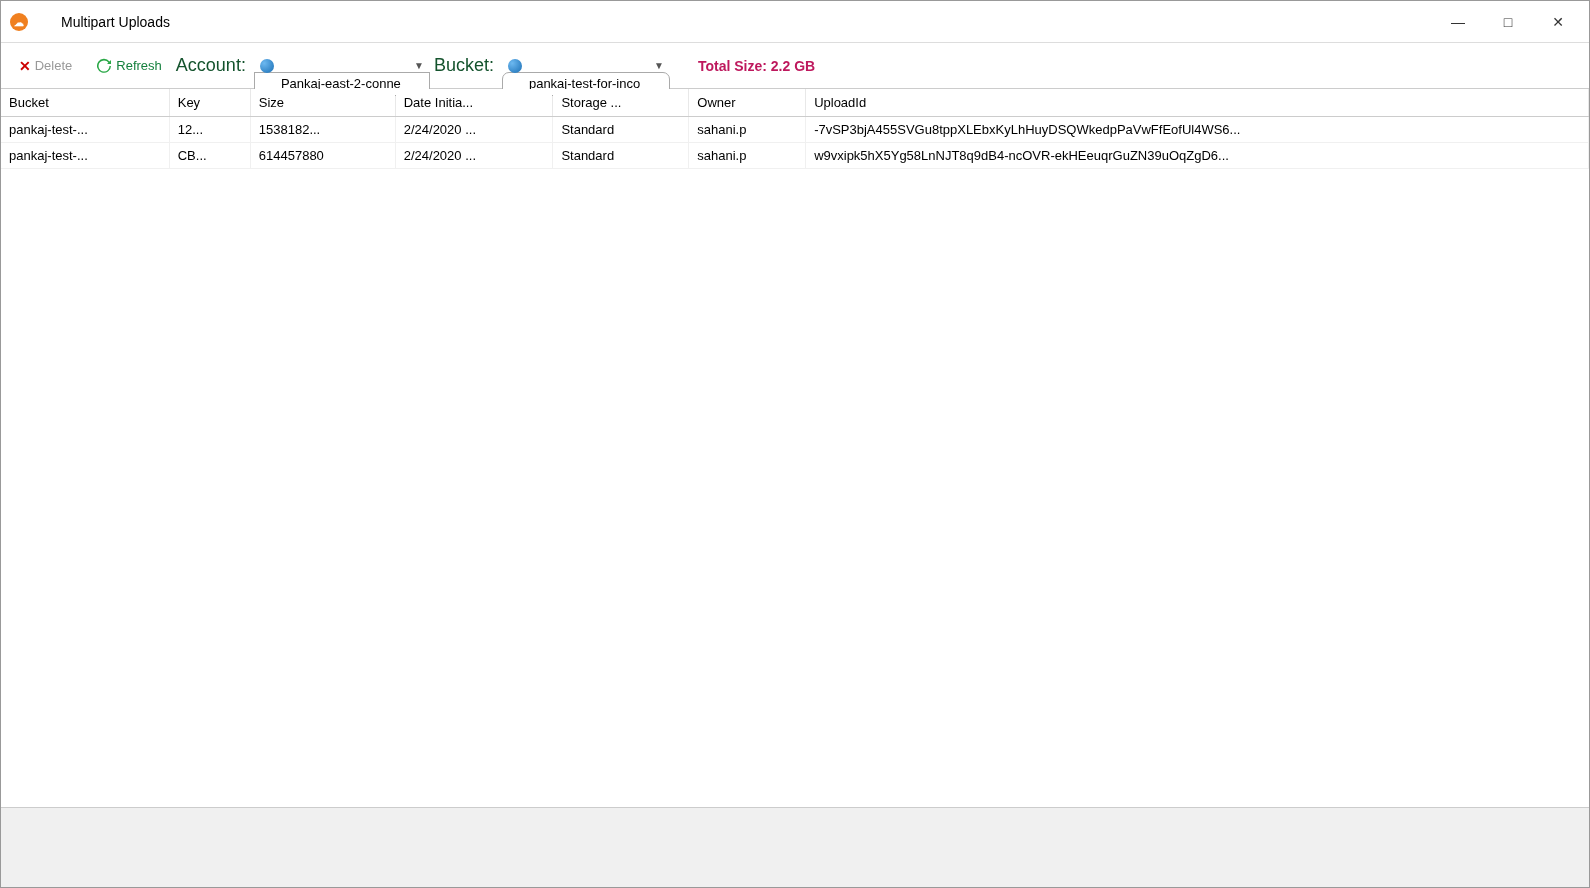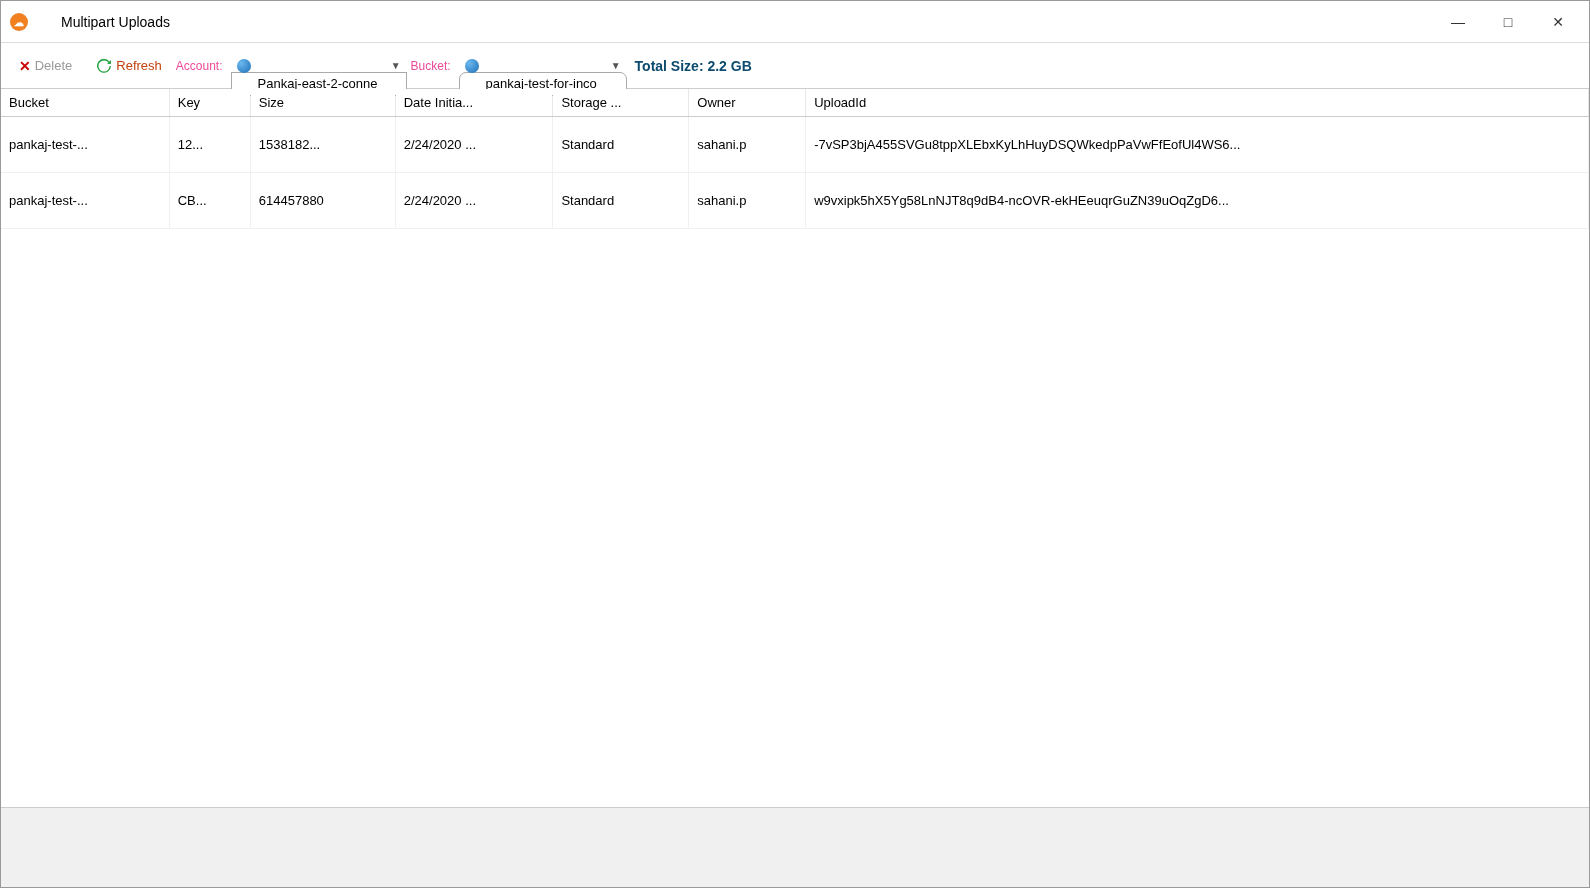--- a/index.html
+++ b/index.html
@@ -88,33 +88,33 @@
 
     .toolbar-btn {
       display: flex;
       align-items: center;
       gap: 4px;
       padding: 4px 10px;
       border: none;
       background: transparent;
       cursor: pointer;
       font-size: 13px;
-      color: #c2410c;
+      color: #15803d;
       height: 32px;
       border-radius: 2px;
     }
 
     .toolbar-btn.disabled {
       color: #999;
       cursor: default;
     }
 
     .toolbar-label {
-      font-size: 12px;
-      color: #ec4899;
+      font-size: 18px;
+      color: #14532d;
       margin-right: 4px;
     }
 
     .select-wrapper {
       position: relative;
       display: inline-flex;
       align-items: center;
     }
 
     .select-wrapper select {
@@ -138,22 +138,22 @@
       color: #555;
     }
 
     .select-with-icon select {
       padding-left: 26px;
     }
 
     .total-size {
       font-size: 14px;
       font-weight: bold;
-      color: #0c4a6e;
-      margin-left: 4px;
+      color: #be185d;
+      margin-left: 24px;
     }
 
     
     .table-container {
       flex: 1;
       overflow: auto;
       background: #fff;
     }
 
     table {
@@ -179,21 +179,21 @@
       background: #fff;
       border-bottom: 1px solid #ccc;
       margin-left: 26px;
     }
 
     tbody tr {
       border-bottom: 1px solid #f0f0f0;
     }
 
     tbody td {
-      padding: 20px 8px;
+      padding: 5px 8px;
       color: #000;
       white-space: nowrap;
       border-right: 1px solid #f0f0f0;
     }
 
     
     .status-bar {
       height: 80px;
       background: #f0f0f0;
       border-top: 1px solid #ccc;

